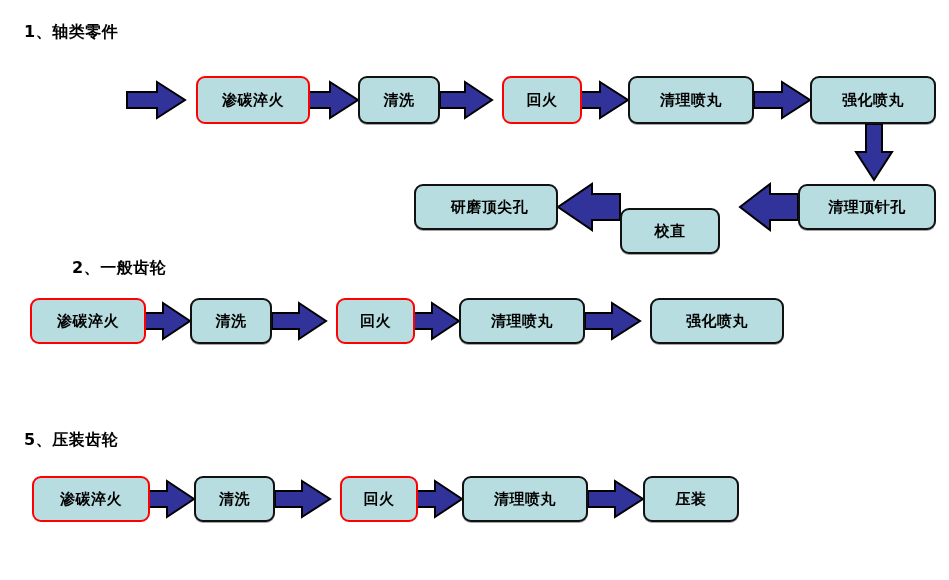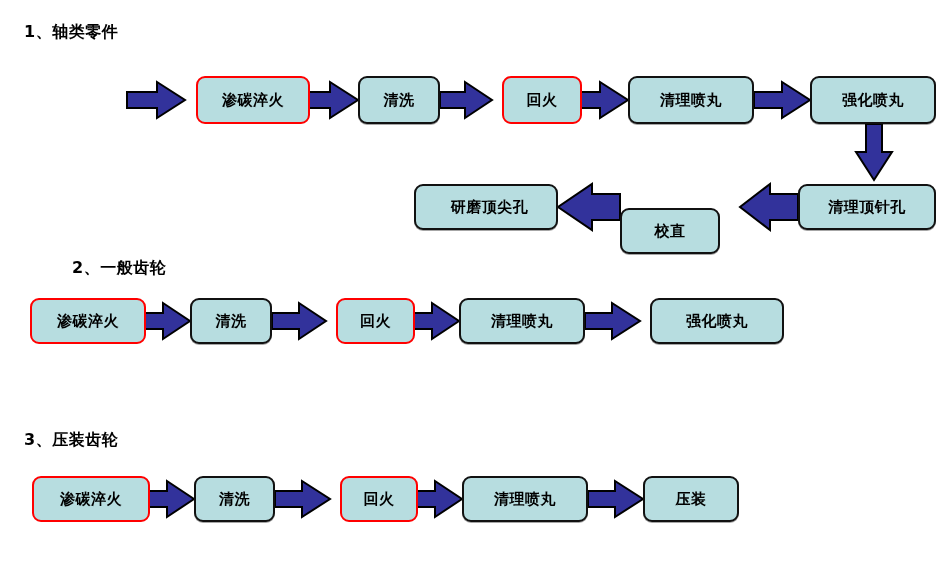--- a/index.html
+++ b/index.html
@@ -116,21 +116,21 @@
   <div class="node" style="left:798px; top:184px; width:138px; height:46px;">清理顶针孔</div>
 
   <div class="section-heading" style="left:24px; top:260px;margin-left:48px;">2、一般齿轮</div>
 
   <div class="node highlight" style="left:20px; top:298px; width:116px; height:46px;">渗碳淬火</div>
   <div class="node" style="left:190px; top:298px; width:82px; height:46px;">清洗</div>
   <div class="node highlight" style="left:326px; top:298px; width:79px; height:46px;">回火</div>
   <div class="node" style="left:459px; top:298px; width:126px; height:46px;">清理喷丸</div>
   <div class="node" style="left:650px; top:298px; width:134px; height:46px;">强化喷丸</div>
 
-  <div class="section-heading" style="left:24px; top:432px;">3、压装齿轮</div>
+  <div class="section-heading" style="left:24px; top:432px;">5、压装齿轮</div>
 
   <div class="node highlight" style="left:22px; top:476px; width:118px; height:46px;">渗碳淬火</div>
   <div class="node" style="left:194px; top:476px; width:81px; height:46px;">清洗</div>
   <div class="node highlight" style="left:330px; top:476px; width:78px; height:46px;">回火</div>
   <div class="node" style="left:462px; top:476px; width:126px; height:46px;">清理喷丸</div>
   <div class="node" style="left:643px; top:476px; width:96px; height:46px;">压装</div>
 
 </div>
 
 </body></html>

